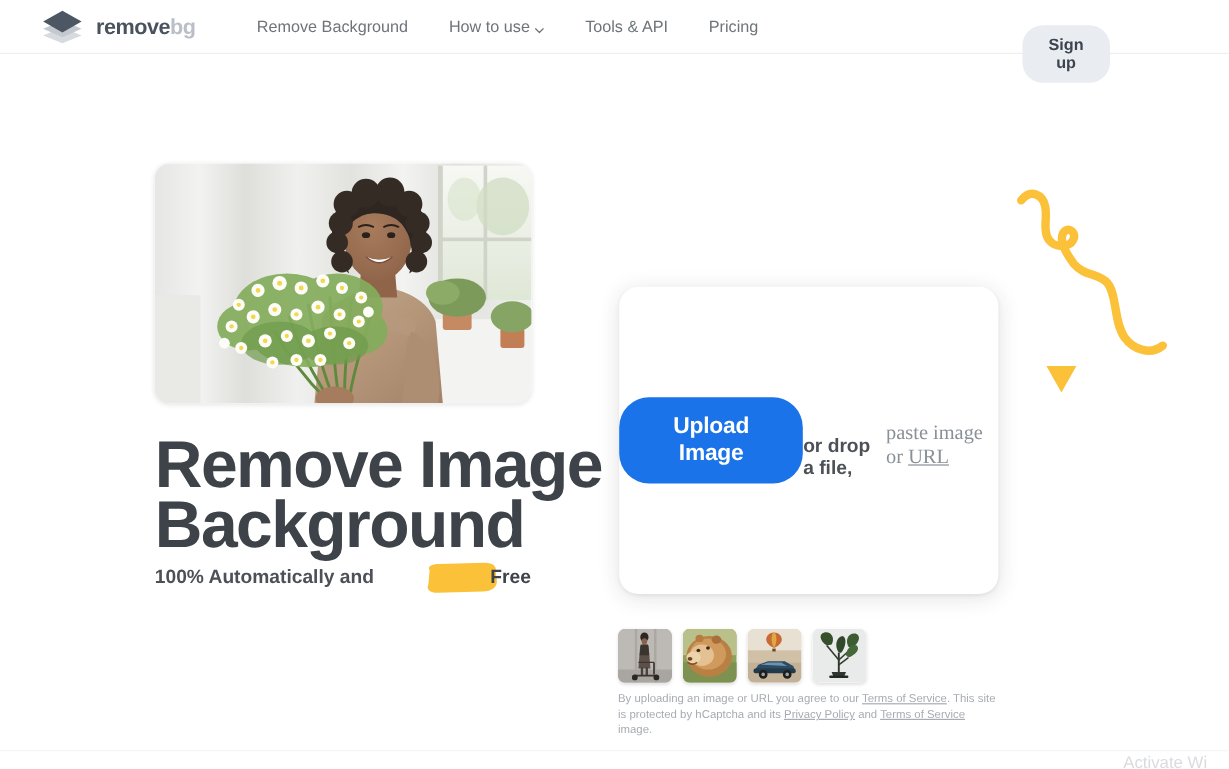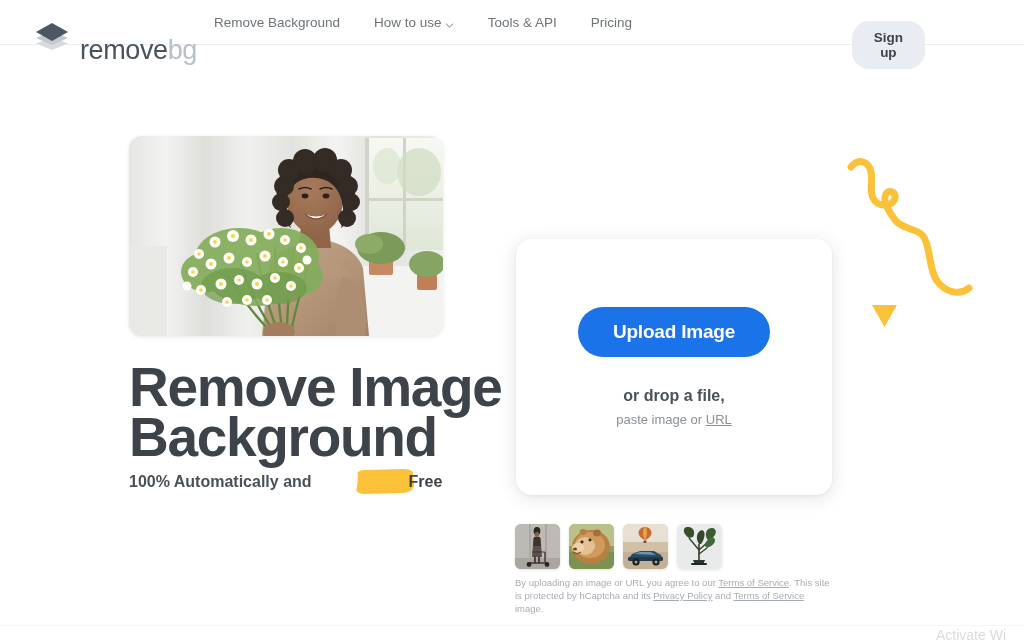--- a/index.html
+++ b/index.html
@@ -14,21 +14,21 @@
   
   .header {
     position: absolute; top: 0; left: 0;
     width: 1024px; height: 45px;
     background: #ffffff;
     border-bottom: 1px solid #eeeff1;
     display: flex; align-items: center;
   }
   .brand { position: absolute; left: 33px; top: 7px; display: flex; align-items: center; gap: 9px; cursor:pointer; }
   .logo-icon { width: 38px; height: 30px; display:block; }
-  .brand-text { font-size: 27px; font-weight: 400; letter-spacing: -0.4px; line-height: 30px; margin-top: 28px; }
+  .brand-text { font-size: 18px; font-weight: 700; letter-spacing: -0.4px; line-height: 30px; }
   .brand-remove { color: #4a525e; }
   .brand-bg { color: #b9bfc7; }
 
   .nav { position: absolute; left: 214px; top: 0; height: 45px; display: flex; align-items: center; gap: 0; }
   .nav a {
     color: #6e7478; font-size: 13.5px; text-decoration: none;
     padding: 0 18px 0 0; margin-right: 16px; white-space: nowrap;
     display: inline-flex; align-items: center; gap: 3px;
   }
   .nav a:last-child { margin-right: 0; }
@@ -71,31 +71,31 @@
 
   
   .decor { position: absolute; left: 845px; top: 150px; width: 180px; height: 200px; pointer-events:none; }
 
   
   .upload-card {
     position: absolute; left: 516px; top: 239px;
     width: 316px; height: 256px;
     background: #ffffff; border-radius: 16px;
     box-shadow: 0 3px 18px rgba(35,40,55,.13), 0 1px 3px rgba(35,40,55,.06);
-    display: flex; flex-direction: column; align-items: center; justify-content: center;
+    display: flex; align-items: center; justify-content: center;
   }
   .upload-btn {
     background: #1a73e8; color: #ffffff;
     border: none; border-radius: 25px;
     font-family: "Liberation Sans", sans-serif;
     font-size: 19px; font-weight: 700;
     padding: 14px 35px; cursor: pointer; letter-spacing: -0.2px;
   }
   .drop-text { margin-top: 30px; font-size: 16px; font-weight: 700; color: #4b5157; }
-  .paste-text { margin-top: 7px; font-size: 13px; color: #8a9098; }
+  .paste-text { margin-top: 7px; font-size: 17px; color: #8a9098; font-family: Liberation Serif, serif; }
   .paste-text a { color: #8a9098; text-decoration: underline; }
 
   
   .samples { position: absolute; left: 515px; top: 524px; display: flex; align-items: flex-start; }
   .samples-label { font-size: 13px; font-weight: 700; color: #4b5157; line-height: 17px; padding-top: 2px; width: 110px; }
   .thumbs { display: flex; gap: 9px; }
   .thumb { width: 45px; height: 45px; border-radius: 6px; overflow: hidden; cursor: pointer; box-shadow: 0 1px 3px rgba(0,0,0,.12); }
   .thumb svg { display:block; width:100%; height:100%; }
 
   

